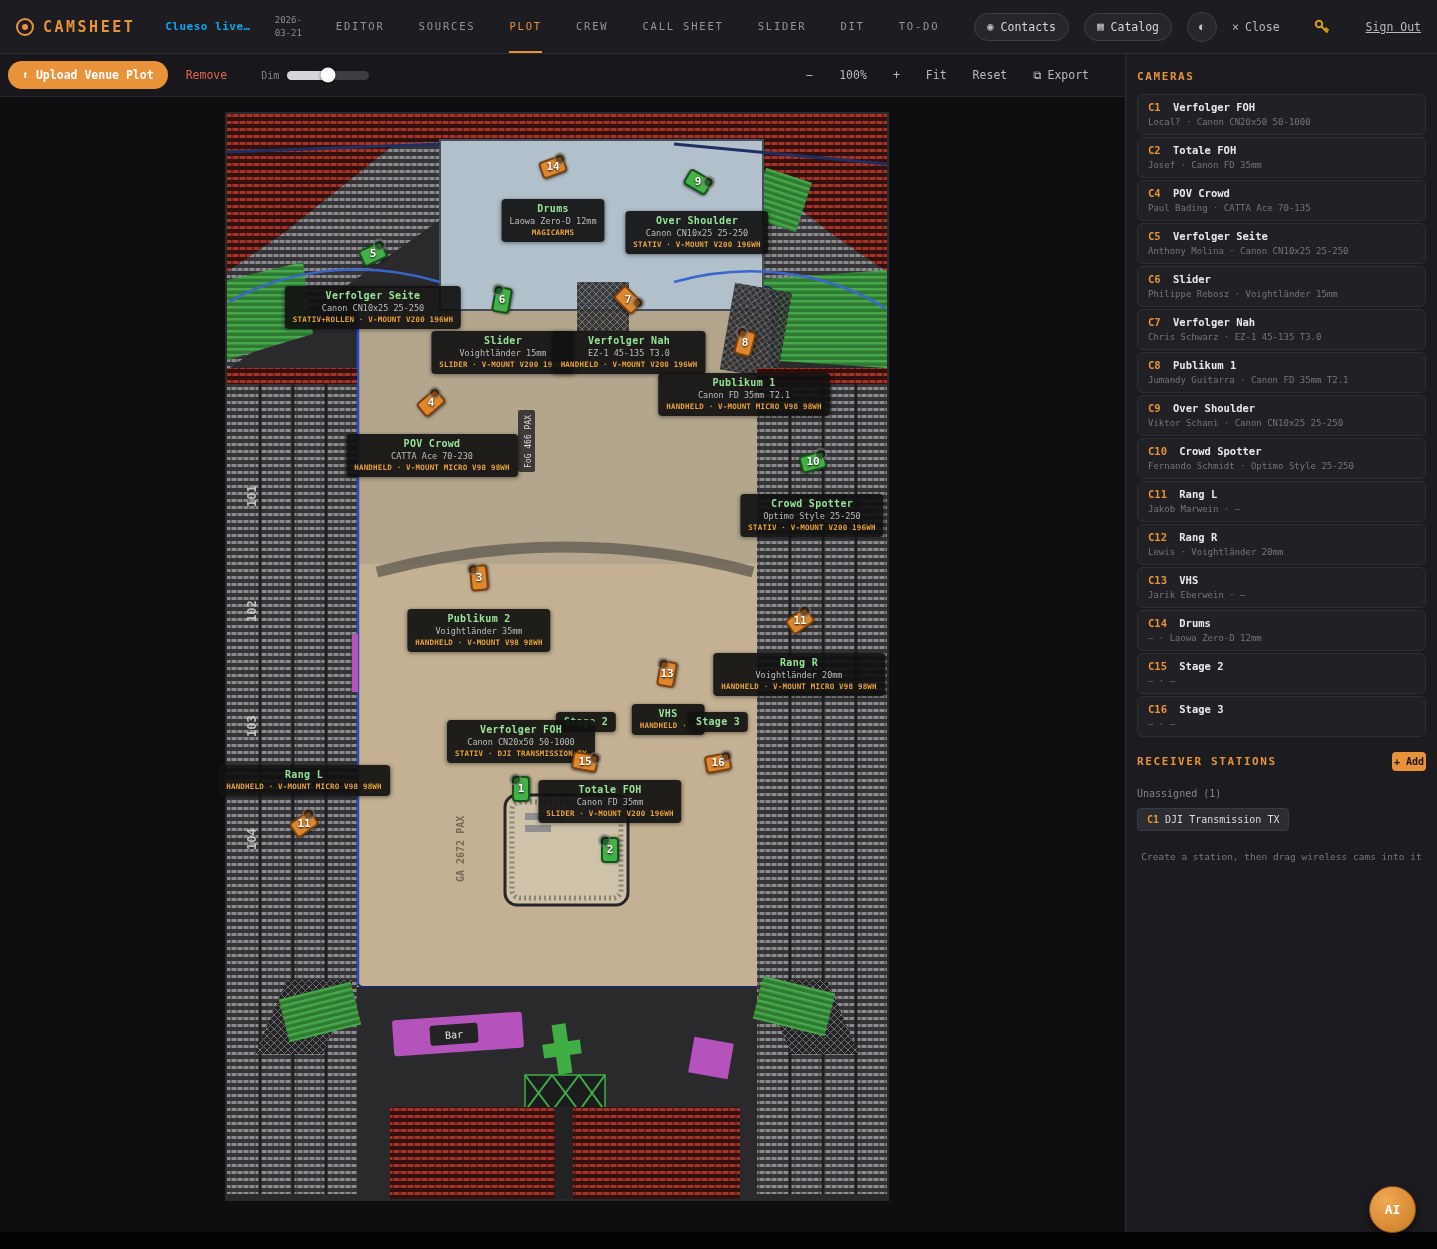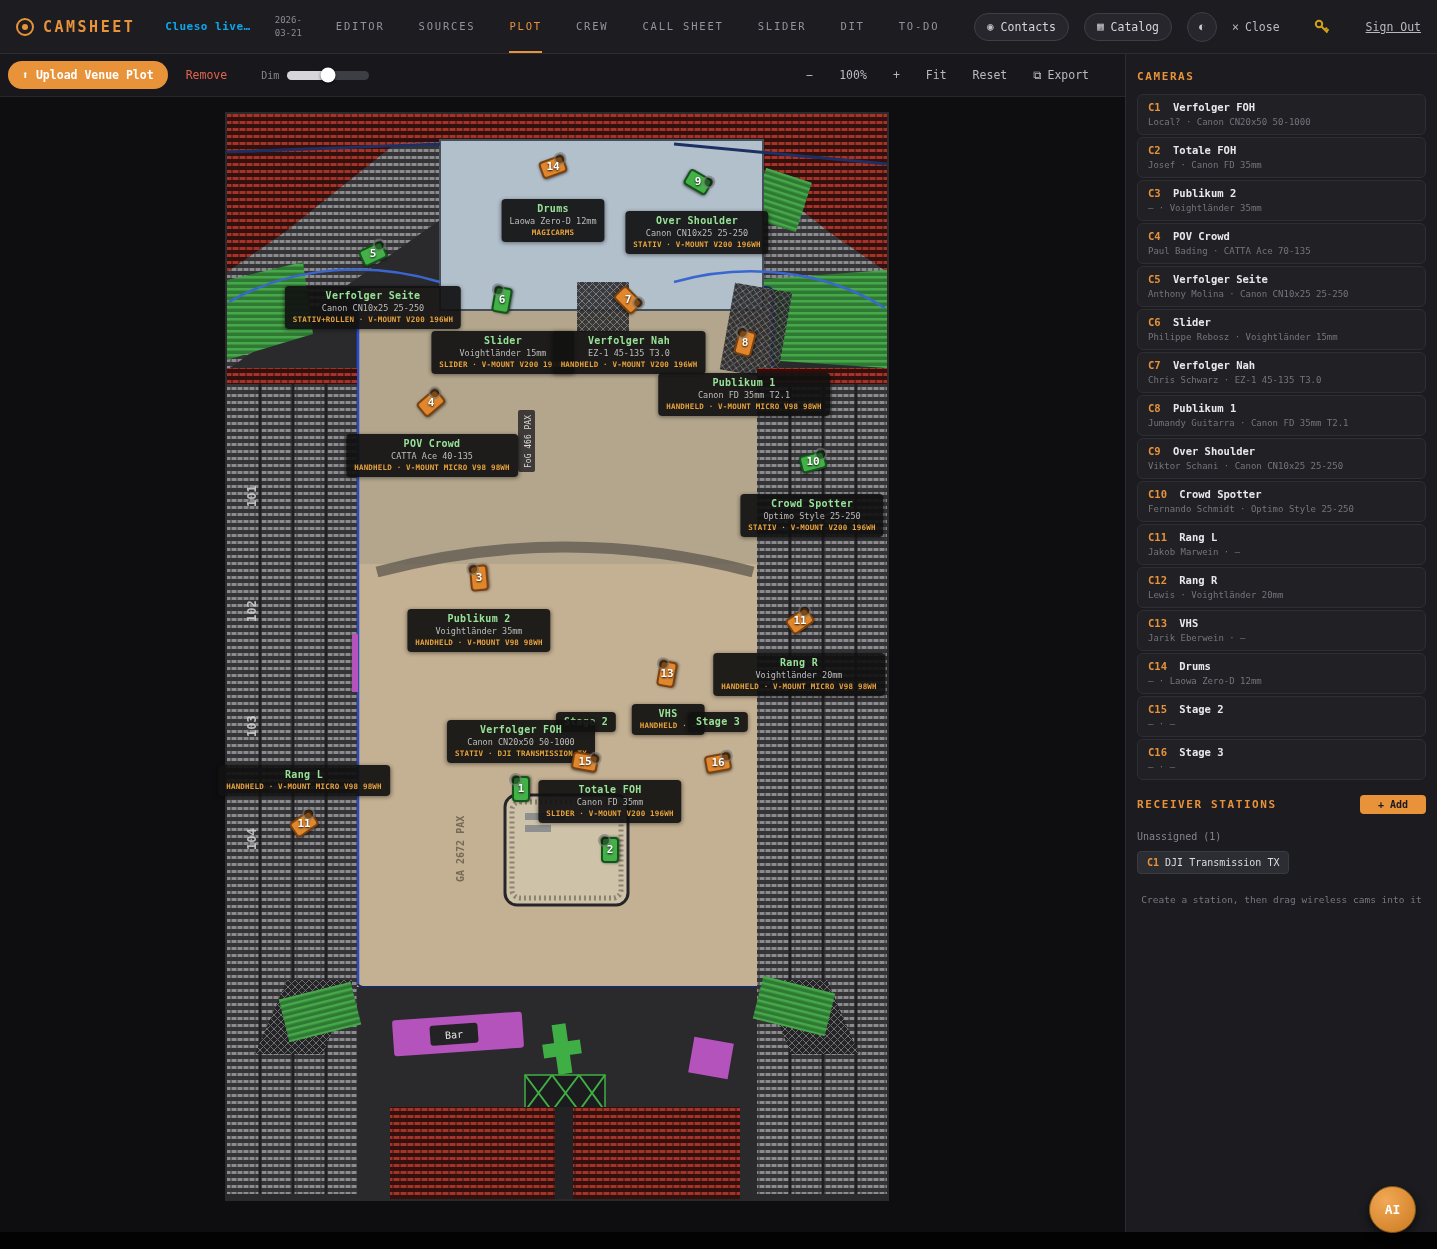--- a/index.html
+++ b/index.html
@@ -70,21 +70,21 @@
   
   .sidebar { width:312px; flex:0 0 312px; background:#1b1b20; border-left:1px solid #2c2c32; padding:16px 11px; overflow:hidden; position:relative; }
   .side-title { color:var(--accent); font-size:11px; font-weight:bold; letter-spacing:1.6px; }
   .cam-list { margin-top:11px; }
   .cam-card { border:1px solid #2e2e35; background:#202025; border-radius:6px; padding:6px 10px; height:41px; margin-bottom:2px; cursor:pointer; overflow:hidden; }
   .cam-line1 { font-size:10.5px; font-weight:bold; white-space:nowrap; }
   .cam-id { color:var(--accent); margin-right:6px; }
   .cam-name { color:#e8e8ec; }
   .cam-meta { margin-top:4px; font-size:9px; color:#74747b; white-space:nowrap; overflow:hidden; }
   .recv-head { margin-top:15px; display:flex; align-items:center; justify-content:space-between; }
-  .add-btn { background:var(--accent); color:#1a1a1e; border:none; border-radius:4px; font-size:10px; font-weight:bold; padding:4px 18px; font-family:inherit; cursor:pointer; }
+  .add-btn { background:var(--accent); color:#1a1a1e; border:none; border-radius:4px; font-size:10px; font-weight:bold; padding:4px 2px; font-family:inherit; cursor:pointer; }
   .unassigned { margin-top:17px; color:#85858c; font-size:10px; }
   .chip { margin-top:9px; display:inline-flex; gap:6px; background:#2c2c33; border:1px solid #3a3a42; border-radius:4px; padding:5px 9px; font-size:10px; color:#dcdce0; cursor:pointer; }
   .chip-id { color:var(--accent); font-weight:bold; }
   .help { margin-top:20px; text-align:center; color:#77777e; font-size:9.5px; }
 
   .ai-fab { position:absolute; left:1369px; top:1186px; width:47px; height:47px; border-radius:50%; background:radial-gradient(circle at 35% 30%, #f2a855, #c97a1e); color:#fff; font-weight:bold; font-size:13px; border:1px solid #8a5a1a; box-shadow:0 4px 10px rgba(0,0,0,.55); font-family:inherit; cursor:pointer; z-index:20; }
 </style>
 </head>
 <body>
 
@@ -318,21 +318,21 @@
                 <div class="l2">EZ-1 45-135 T3.0</div>
                 <div class="l3">HANDHELD · V-MOUNT V200 196WH</div>
               </div>
               <div class="plot-label" style="left: 519px; top: 261px;">
                 <div class="t">Publikum 1</div>
                 <div class="l2">Canon FD 35mm T2.1</div>
                 <div class="l3">HANDHELD · V-MOUNT MICRO V98 98WH</div>
               </div>
               <div class="plot-label" style="left: 207px; top: 322px;">
                 <div class="t">POV Crowd</div>
-                <div class="l2">CATTA Ace 40-135</div>
+                <div class="l2">CATTA Ace 70-230</div>
                 <div class="l3">HANDHELD · V-MOUNT MICRO V98 98WH</div>
               </div>
               <div class="plot-label" style="left: 587px; top: 382px;">
                 <div class="t">Crowd Spotter</div>
                 <div class="l2">Optimo Style 25-250</div>
                 <div class="l3">STATIV · V-MOUNT V200 196WH</div>
               </div>
               <div class="plot-label" style="left: 254px; top: 497px;">
                 <div class="t">Publikum 2</div>
                 <div class="l2">Voightländer 35mm</div>
@@ -456,27 +456,20 @@
               <span class="cam-name">Verfolger FOH</span>
             </div>
             <div class="cam-meta">Local? · Canon CN20x50 50-1000</div>
           </div>
           <div class="cam-card">
             <div class="cam-line1">
               <span class="cam-id">C2</span>
               <span class="cam-name">Totale FOH</span>
             </div>
             <div class="cam-meta">Josef · Canon FD 35mm</div>
-          </div>
-          <div class="cam-card">
-            <div class="cam-line1">
-              <span class="cam-id">C3</span>
-              <span class="cam-name">Publikum 2</span>
-            </div>
-            <div class="cam-meta">— · Voightländer 35mm</div>
           </div>
           <div class="cam-card">
             <div class="cam-line1">
               <span class="cam-id">C4</span>
               <span class="cam-name">POV Crowd</span>
             </div>
             <div class="cam-meta">Paul Bading · CATTA Ace 70-135</div>
           </div>
           <div class="cam-card">
             <div class="cam-line1">

